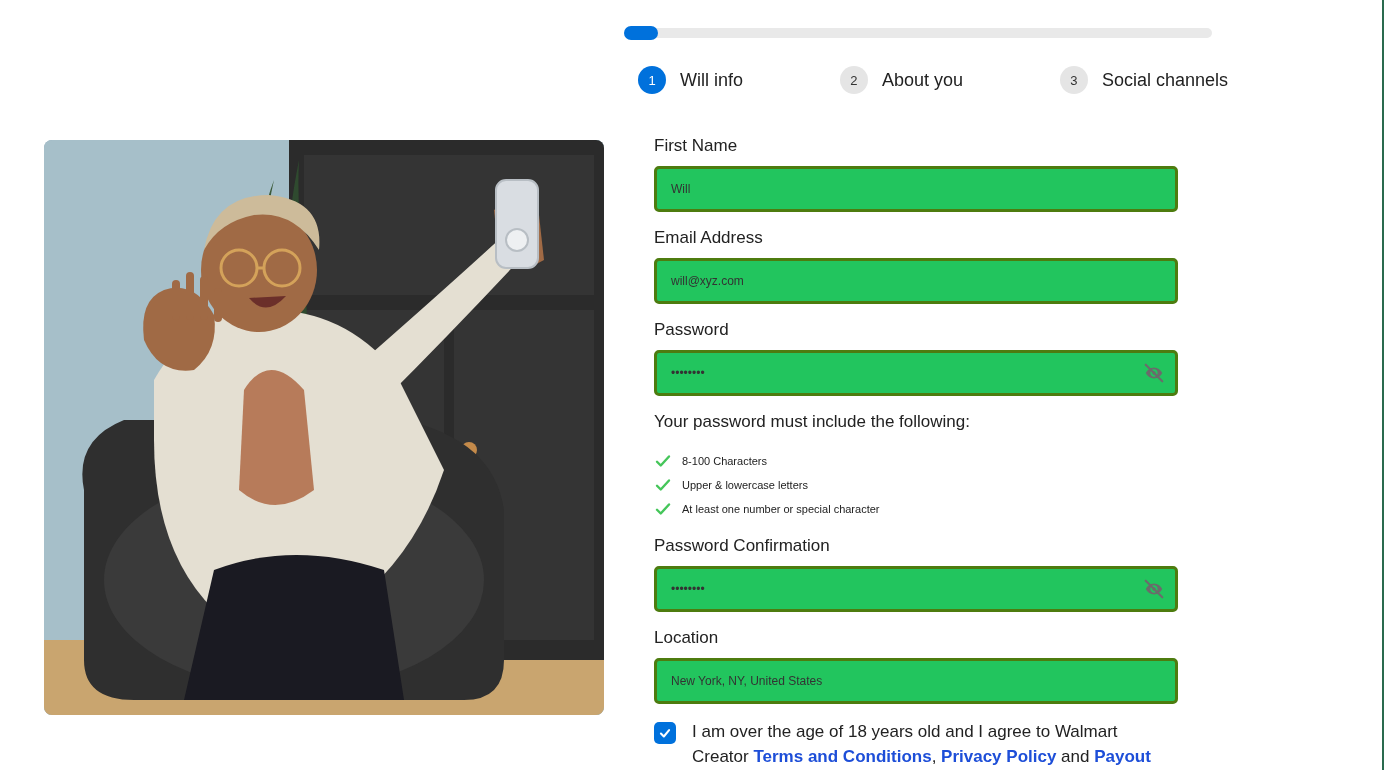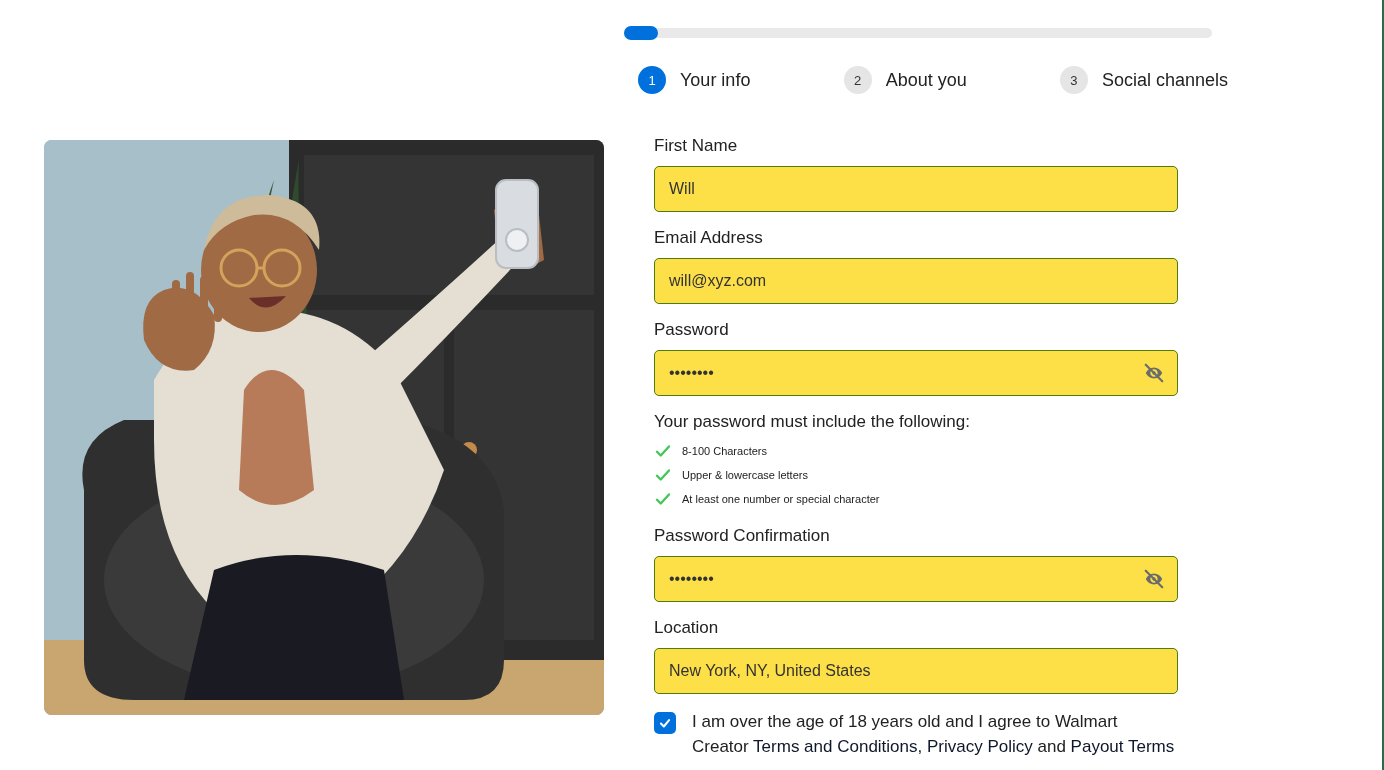--- a/index.html
+++ b/index.html
@@ -94,43 +94,43 @@
   .row { display:flex; gap:28px; }
   .field { display:flex; flex-direction:column; flex:1; margin-bottom: 16px; }
   .field-label {
     font-size: 17px;
     color: #222;
     margin-bottom: 10px;
   }
   .text-input {
     width: 100%;
     height: 46px;
-    border: 1px solid #4d7c0f;
+    border: 3px solid #4d7c0f;
     border-radius: 5px;
     padding: 0 14px;
-    font-size: 16px;
+    font-size: 12px;
     color: #333;
-    background:#fde047;
+    background:#22c55e;
   }
   .input-wrap { position: relative; }
   .eye-btn {
     position:absolute;
     right:10px;
     top:50%;
     transform:translateY(-50%);
     width:28px; height:28px;
     display:flex; align-items:center; justify-content:center;
     background:none; border:none; cursor:pointer;
     color:#6b6b6b;
   }
   .pw-heading {
     font-size: 17px;
     color:#222;
     margin-top: 2px;
-    margin-bottom: 10px;
+    margin-bottom: 20px;
   }
   .reqs { list-style:none; margin-bottom: 18px; }
   .reqs li {
     font-size: 11px;
     color:#222;
     display:flex;
     align-items:center;
     gap:10px;
     margin-bottom: 6px;
   }
@@ -156,23 +156,24 @@
     cursor:pointer;
     margin-top:2px;
   }
   .checkbox svg { width:14px; height:14px; color:#fff; }
   .consent-text {
     font-size: 17px;
     line-height: 1.45;
     color:#222;
   }
   .consent-text a {
-    color:#0f172a;
+    color:#1d4ed8;
     text-decoration:none;
     cursor:pointer;
+    font-weight:bold;
   }
 </style>
 </head>
 <body>
 
 <div class="hero-image">
   <svg viewBox="0 0 560 575" preserveAspectRatio="xMidYMid slice">
 
     <rect x="0" y="0" width="560" height="575" fill="#a6bfc9"></rect>
 
@@ -223,21 +224,21 @@
 
 <div class="progress-area">
   <div class="progress-track">
     <div class="progress-pill"></div>
   </div>
 </div>
 
 <div class="steps-row">
   <div class="step active">
     <div class="step-badge">1</div>
-    <div class="step-label">Your info</div>
+    <div class="step-label">Will info</div>
   </div>
   <div class="step">
     <div class="step-badge">2</div>
     <div class="step-label">About you</div>
   </div>
   <div class="step">
     <div class="step-badge">3</div>
     <div class="step-label">Social channels</div>
   </div>
 </div>

